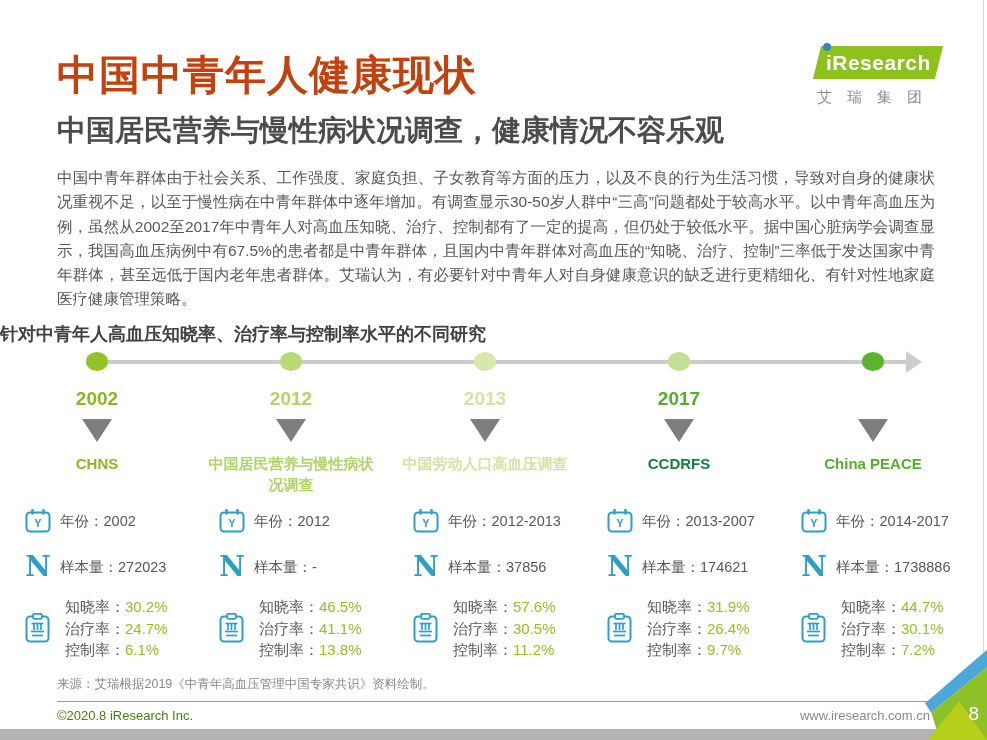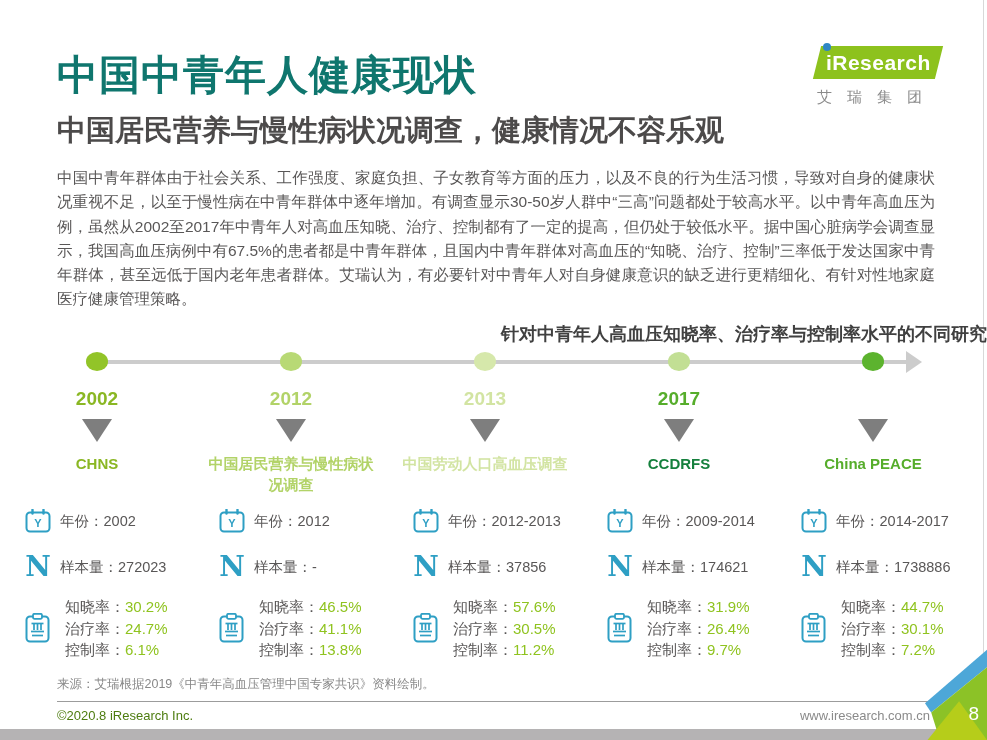--- a/index.html
+++ b/index.html
@@ -4,33 +4,33 @@
 <style>
   * { margin:0; padding:0; box-sizing:border-box; }
   html,body { background:#fff; }
   .page {
     position:relative; width:987px; height:740px; background:#ffffff;
     font-family:"Liberation Sans","DejaVu Sans",sans-serif; overflow:hidden;
   }
   .right-edge { position:absolute; right:3px; top:0; width:1px; height:729px; background:#d8d8d8; }
 
   
-  .title { position:absolute; left:57px; top:48px; font-size:41px; font-weight:bold; color:#0f766e; letter-spacing:1px; }
+  .title { position:absolute; left:57px; top:48px; font-size:41px; font-weight:bold; color:#c2410c; letter-spacing:1px; }
   .logo { position:absolute; right:38px; top:46px; width:150px; text-align:center; }
   .logo-shape { position:relative; margin-left:18px; width:122px; height:33px; background:#8dc21d;
     transform:skewX(-14deg); display:flex; align-items:center; justify-content:center; }
   .logo-text { transform:skewX(14deg); color:#ffffff; font-weight:bold; font-size:21px; letter-spacing:0.5px; }
   .logo-dot { position:absolute; left:24px; top:-3px; width:8px; height:8px; border-radius:50%; background:#2f86c4; }
   .logo-sub { margin-top:9px; margin-left:6px; font-size:15px; color:#8a8a8a; letter-spacing:15px; white-space:nowrap; }
 
   .subtitle { position:absolute; left:57px; top:111px; font-size:29px; font-weight:bold; color:#4c4a4a; }
   .body-text { position:absolute; left:57px; top:166px; width:878px; font-size:15.5px; line-height:24.3px;
     color:#595757; text-align:justify; }
 
-  .chart-title { position:absolute; left:0; top:322px; width:987px; text-align:right;
+  .chart-title { position:absolute; left:0; top:322px; width:987px; text-align:left;
     font-size:18px; font-weight:bold; color:#404040; }
 
   
   .grid5 { position:absolute; left:2px; width:966px; display:grid; grid-template-columns:repeat(5,190px); gap:4px; }
   .timeline-area { position:absolute; left:0; top:350px; width:987px; height:26px; }
   .tl-line { position:absolute; left:88px; top:10px; width:824px; height:4px; background:#cccccc; }
   .tl-head { position:absolute; left:906px; top:1px; width:0; height:0;
     border-left:16px solid #cccccc; border-top:11px solid transparent; border-bottom:11px solid transparent; }
   .dots-row { top:0; }
   .dots-row .cell { text-align:center; }
@@ -229,21 +229,21 @@
     </div>
 
     <div class="dcell">
       <div class="drow row-year">
         <svg class="ico" width="26" height="24" viewBox="0 0 26 24">
           <rect x="1.5" y="3.5" width="23" height="19" rx="3.5" fill="none" stroke="#2e9fc4" stroke-width="2"></rect>
           <line x1="7.5" y1="0.8" x2="7.5" y2="4.5" stroke="#2e9fc4" stroke-width="2.4" stroke-linecap="round"></line>
           <line x1="18.5" y1="0.8" x2="18.5" y2="4.5" stroke="#2e9fc4" stroke-width="2.4" stroke-linecap="round"></line>
           <text x="13" y="18" text-anchor="middle" font-size="11" font-weight="bold" fill="#2e9fc4">Y</text>
         </svg>
-        <span><span>年份：</span><span>2009-2014</span></span>
+        <span><span>年份：</span><span>2013-2007</span></span>
       </div>
       <div class="drow row-sample">
         <span class="n-icon">N</span>
         <span><span>样本量：</span><span>174621</span></span>
       </div>
       <div class="drow row-rates">
         <svg class="ico" width="25" height="30" viewBox="0 0 25 30">
           <rect x="1.5" y="3.5" width="22" height="25" rx="3.5" fill="none" stroke="#2e9fc4" stroke-width="2"></rect>
           <rect x="8" y="0.8" width="9" height="5" rx="1.5" fill="#ffffff" stroke="#2e9fc4" stroke-width="1.8"></rect>
           <line x1="6.5" y1="10.5" x2="18.5" y2="10.5" stroke="#2e9fc4" stroke-width="1.7"></line>

